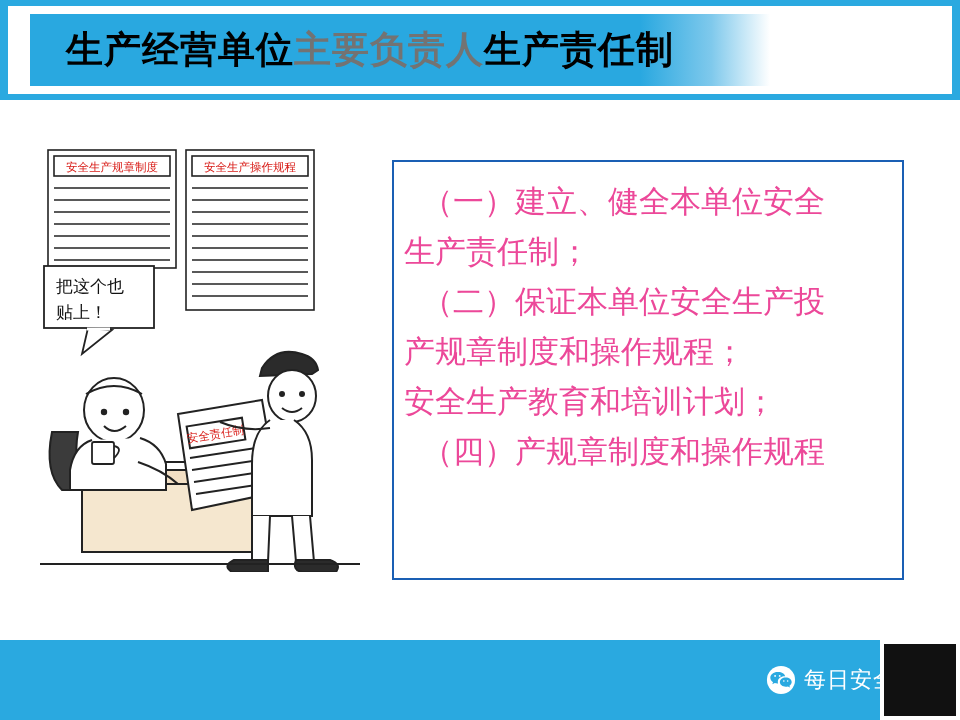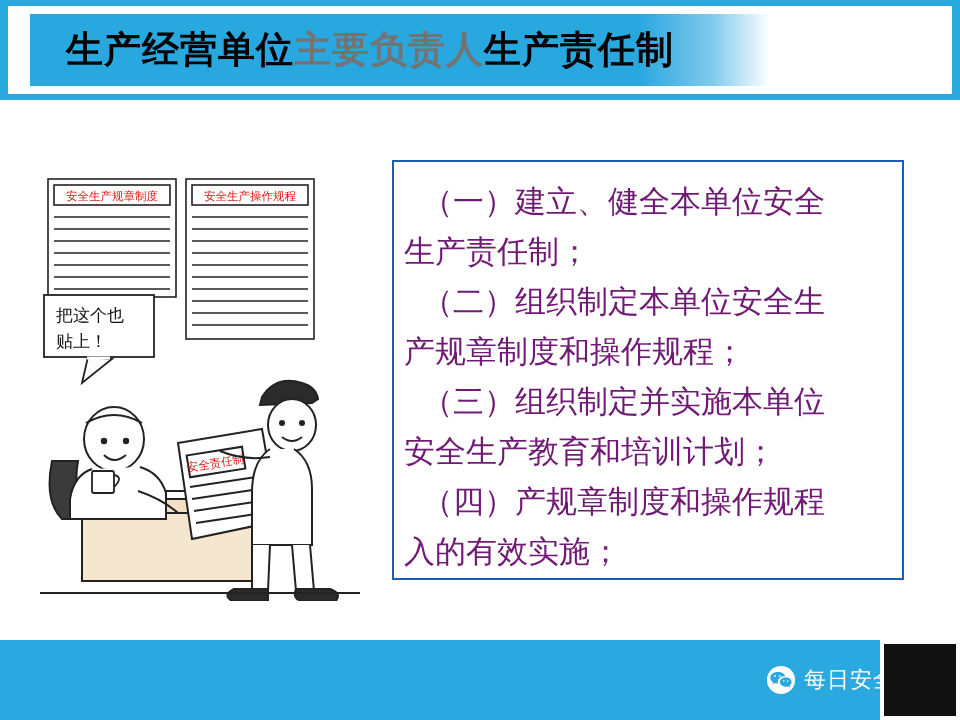--- a/index.html
+++ b/index.html
@@ -84,21 +84,21 @@
     top: 100px;
     width: 960px;
     height: 520px;
     background: #ffffff;
   }
 
   
   .illustration {
     position: absolute;
     left: 30px;
-    top: 61px;
+    top: 32px;
     width: 340px;
     height: 440px;
     background: #ffffff;
     overflow: hidden;
   }
   .ill-svg { display: block; }
 
   
   .textbox {
     position: absolute;
@@ -108,21 +108,21 @@
     height: 420px;
     border: 2px solid #1a5fb4;
     background: #ffffff;
     box-sizing: border-box;
     padding: 14px 14px 10px 10px;
   }
   .text-line {
     font-family: "DejaVu Sans", "Liberation Sans", sans-serif;
     font-size: 31px;
     line-height: 50px;
-    color: #701a75;
+    color: #ec4899;
     white-space: nowrap;
     letter-spacing: 0px;
   }
   .text-line.indent {
     text-indent: 18px;
   }
 
   
   .footer {
     position: absolute;
@@ -281,26 +281,24 @@
           <path d="M266 428 q-4 10 6 12 l34 0 q6 -8 -6 -12 z" fill="#2b2b2b"></path>
         </g>
 
         <line x1="10" y1="432" x2="330" y2="432" stroke="#222" stroke-width="2"></line>
       </svg>
     </div>
 
     <div class="textbox">
       <div class="text-line indent">（一）建立、健全本单位安全</div>
       <div class="text-line">生产责任制；</div>
-      <div class="text-line indent">（二）组织制定本单位安全生</div>
+      <div class="text-line indent">（二）保证本单位安全生产投</div>
       <div class="text-line">产规章制度和操作规程；</div>
-      <div class="text-line indent">（三）组织制定并实施本单位</div>
       <div class="text-line">安全生产教育和培训计划；</div>
       <div class="text-line indent">（四）产规章制度和操作规程</div>
-      <div class="text-line">入的有效实施；</div>
     </div>
 
   </div>
 
   <div class="footer">
     <div class="wechat-wrap">
       <svg class="wechat-icon" viewBox="0 0 32 32">
         <circle cx="16" cy="16" r="15" fill="#ffffff"></circle>
         <path d="M12.2 7.5c-4.2 0-7.6 2.7-7.6 6.1 0 1.9 1.1 3.6 2.9 4.7l-0.8 2.3 2.7-1.3c0.9 0.2 1.8 0.4 2.8 0.4 0.2 0 0.5 0 0.7 0-0.2-0.5-0.3-1.1-0.3-1.7 0-3.3 3.2-5.9 7.1-5.9 0.3 0 0.5 0 0.8 0-0.6-2.7-3.6-4.6-7.3-4.6z" fill="#2aa9e0"></path>
         <circle cx="9.7" cy="11.6" r="1" fill="#ffffff"></circle>

